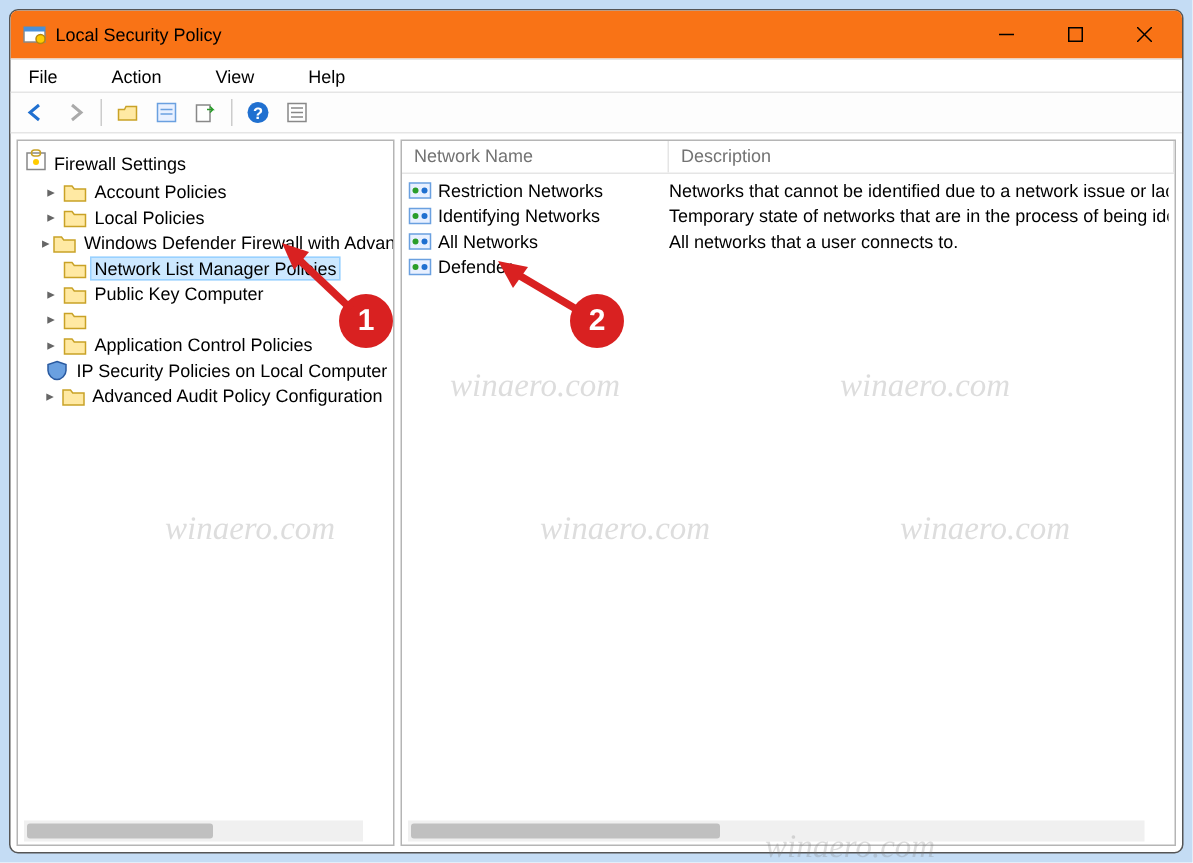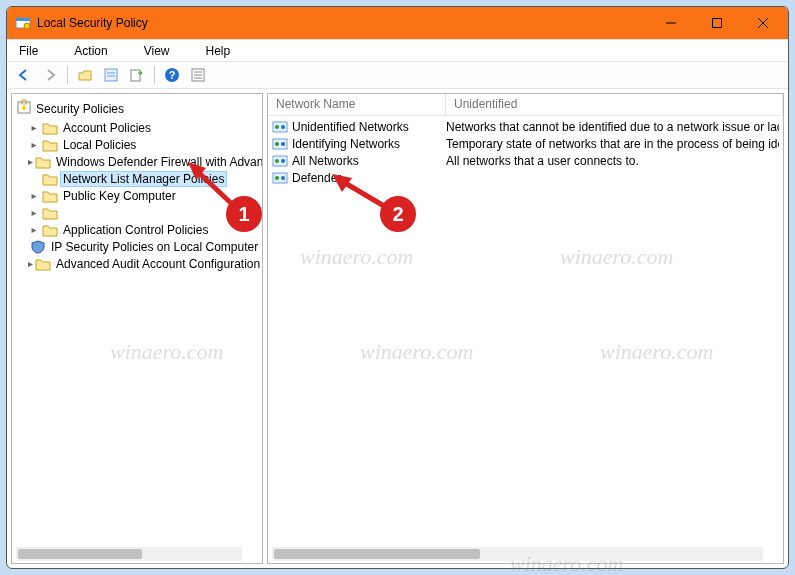--- a/index.html
+++ b/index.html
@@ -247,21 +247,21 @@
     <div class="pane tree-pane">
       <div class="tree">
         <div class="tree-root">
           <span>
             <svg width="16" height="16">
                 <rect x="2" y="3" width="12" height="11" fill="#fff" stroke="#888"></rect>
                 <rect x="5" y="1" width="6" height="4" rx="2" fill="none" stroke="#c9a227"></rect>
                 <circle cx="8" cy="9" r="2" fill="#ffcc00"></circle>
               </svg>
           </span>
-          <span>Security Policies</span>
+          <span>Firewall Settings</span>
         </div>
         <div id="tree-items">
             <div class="tree-item">
               <span class="exp">▸</span>
               <span class="folder-icon"><svg width="16" height="14">
                   <path d="M1 3h5l1.5 2H15v8H1z" fill="#ffe9a3" stroke="#c9a227"></path>
                 </svg></span>
               <span class="label-box">Account Policies</span>
             </div>
             <div class="tree-item">
@@ -310,44 +310,44 @@
               <span class="folder-icon"><svg width="16" height="14">
                   <path d="M8 1l6 2v4c0 3-3 6-6 6s-6-3-6-6V3z" fill="#6aa0e0" stroke="#2a5aa0"></path>
                 </svg></span>
               <span class="label-box">IP Security Policies on Local Computer</span>
             </div>
             <div class="tree-item">
               <span class="exp">▸</span>
               <span class="folder-icon"><svg width="16" height="14">
                   <path d="M1 3h5l1.5 2H15v8H1z" fill="#ffe9a3" stroke="#c9a227"></path>
                 </svg></span>
-              <span class="label-box">Advanced Audit Account Configuration</span>
+              <span class="label-box">Advanced Audit Policy Configuration</span>
             </div>
           </div>
       </div>
       <div class="scrollbar-h">
           <div class="thumb"></div>
         </div>
     </div>
 
     <div class="pane list-pane">
       <div class="list-header">
         <div class="col-h name">Network Name</div>
-        <div class="col-h desc">Unidentified</div>
+        <div class="col-h desc">Description</div>
       </div>
       <div class="list-body">
         <div id="list-rows">
             <div class="list-row">
               <div class="cell-name">
                 <span class="net-icon"><svg width="16" height="14">
                     <rect x="1" y="2" width="14" height="10" fill="#e8f0ff" stroke="#6aa0e0"></rect>
                     <circle cx="5" cy="7" r="2" fill="#2a9d2a"></circle>
                     <circle cx="11" cy="7" r="2" fill="#2070d0"></circle>
                   </svg></span>
-                <span>Unidentified Networks</span>
+                <span>Restriction Networks</span>
               </div>
               <div class="cell-desc">Networks that cannot be identified due to a network issue or lack of</div>
             </div>
             <div class="list-row">
               <div class="cell-name">
                 <span class="net-icon"><svg width="16" height="14">
                     <rect x="1" y="2" width="14" height="10" fill="#e8f0ff" stroke="#6aa0e0"></rect>
                     <circle cx="5" cy="7" r="2" fill="#2a9d2a"></circle>
                     <circle cx="11" cy="7" r="2" fill="#2070d0"></circle>
                   </svg></span>

